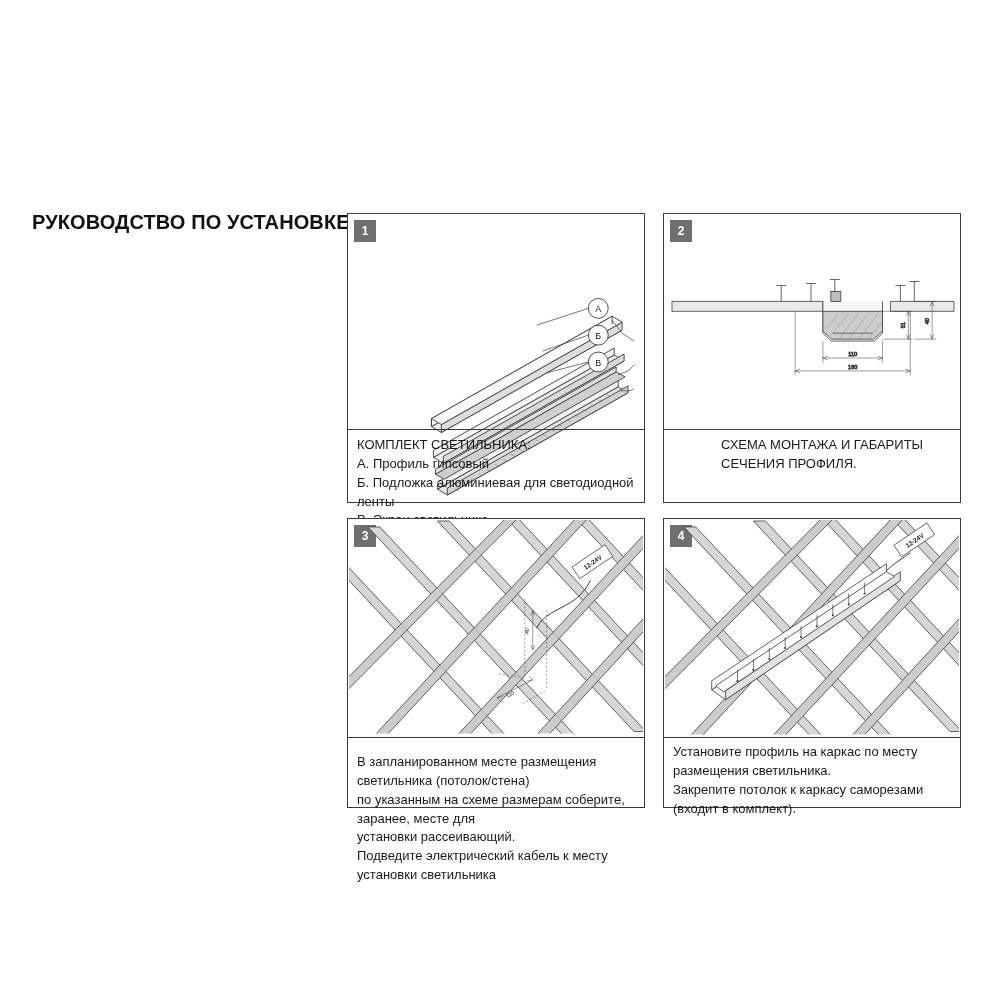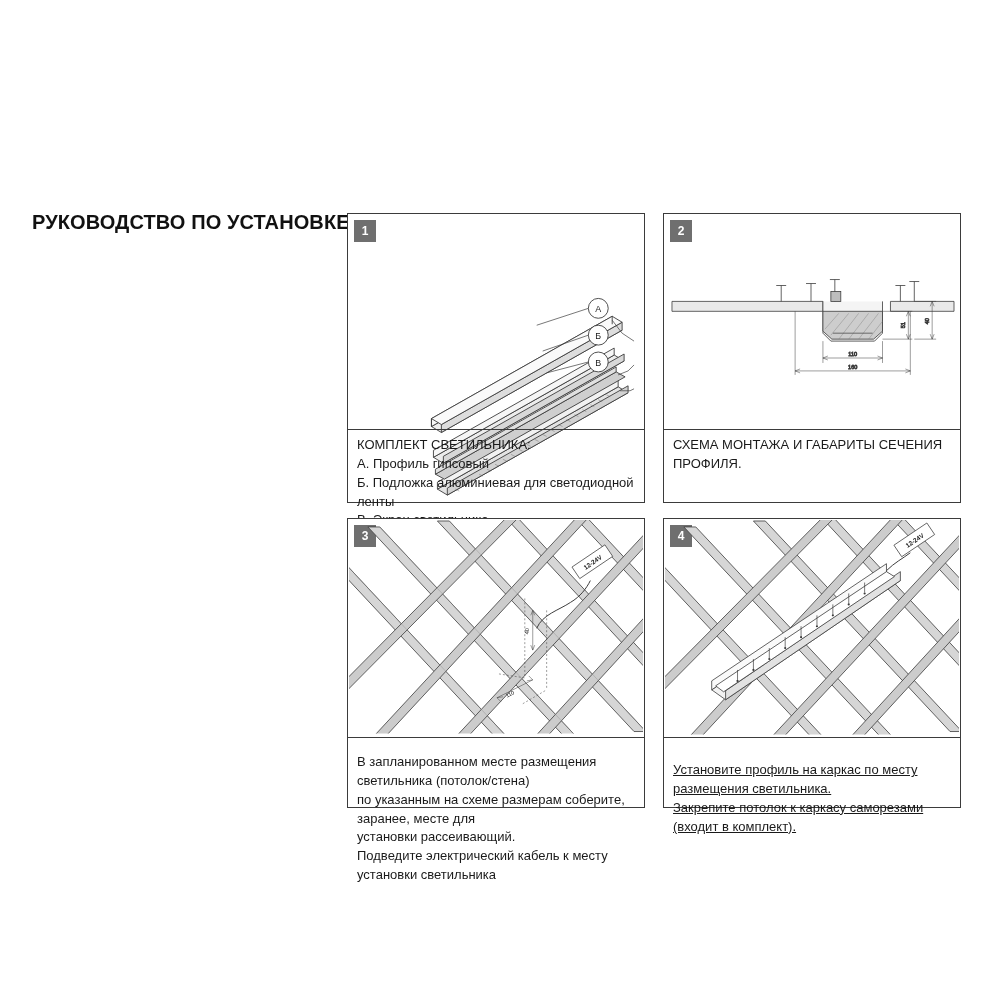--- a/index.html
+++ b/index.html
@@ -69,23 +69,23 @@
 
   .caption {
     position: absolute;
     left: 9px;
     right: 8px;
     font-size: 13px;
     line-height: 1.45;
     color: #1a1a1a;
   }
   .panel-1 .caption { top: 222px; }
-  .panel-2 .caption { top: 222px; }
+  .panel-2 .caption { top: 222px; margin-left: 48px; }
   .panel-3 .caption { top: 234px; }
-  .panel-4 .caption { top: 242px; text-decoration: underline; }
+  .panel-4 .caption { top: 224px; }
   .caption p { margin: 0; }
   .caption .gap { }
 
   .art {
     position: absolute;
     left: 0; top: 0;
     width: 100%;
     height: 100%;
     pointer-events: none;
   }

